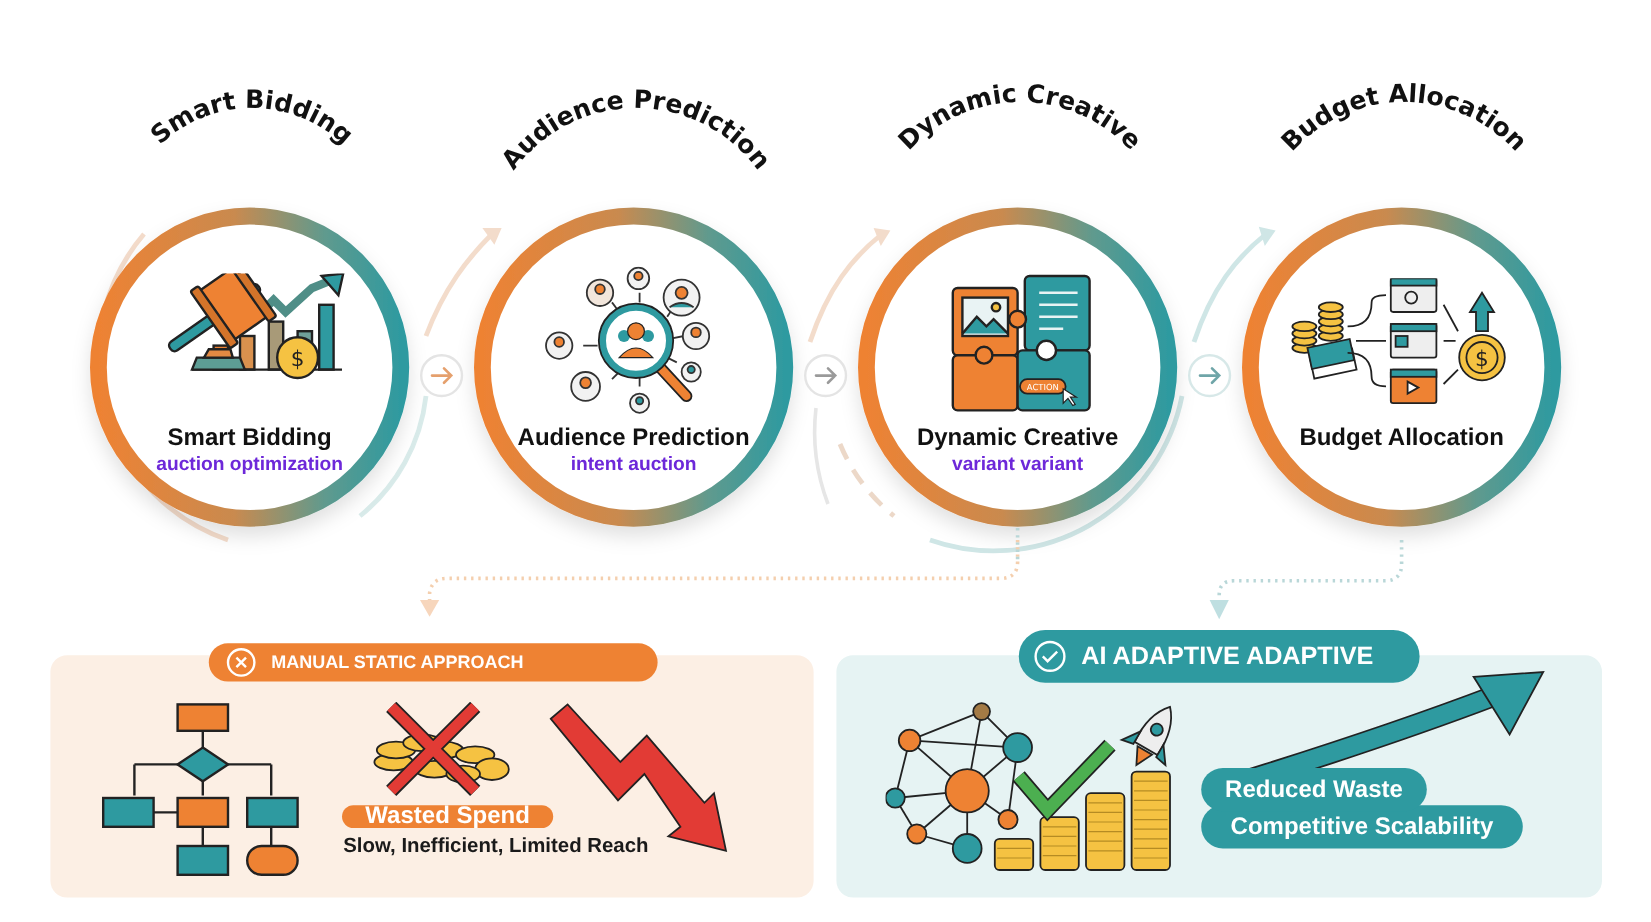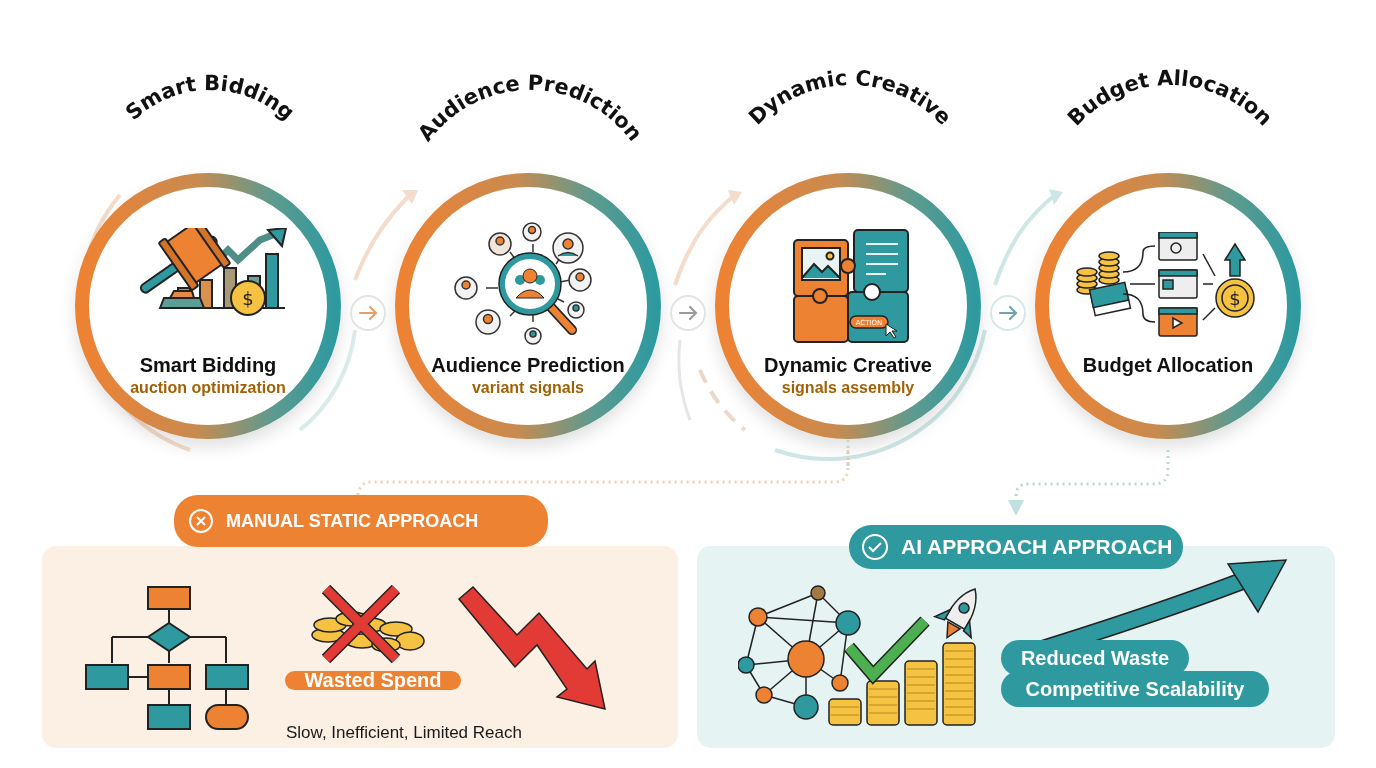--- a/index.html
+++ b/index.html
@@ -5,21 +5,21 @@
   * { box-sizing: border-box; margin: 0; padding: 0; }
   html, body { width: 1376px; height: 768px; overflow: hidden; background: #ffffff; font-family: "Liberation Sans", sans-serif; }
   .stage { position: relative; width: 1376px; height: 768px; background: #fff; }
   .header { position: absolute; left: 0; top: 0; width: 1376px; height: 116px;
     background: linear-gradient(90deg, #ef8433 0%, #de8a3e 18%, #b48e5f 38%, #7f9682 55%, #3f9c99 72%, #2a9aa3 100%);
     display: flex; align-items: center; justify-content: center; }
   .header h1 { color: #fff; font-family: "DejaVu Sans", sans-serif; font-weight: bold; font-size: 36px; letter-spacing: -0.3px; }
   .abs { position: absolute; }
   .ring-label { position: absolute; width: 270px; text-align: center; font-weight: bold; color: #111; }
   .ring-label .t { font-size: 20px; font-weight: bold; font-family: "Liberation Sans", sans-serif; }
-  .ring-label .s { font-size: 16px; color: #a16207; margin-top: 2px; }
+  .ring-label .s { font-size: 16px; color: #6d28d9; margin-top: 2px; }
   .panel { position: absolute; border-radius: 14px; }
   .pill { position: absolute; border-radius: 24px; color: #fff; font-weight: bold; display: flex; align-items: center; font-family: "Liberation Sans", sans-serif; }
   .caption { position: absolute; font-size: 17px; color: #1a1a1a; }
 </style>
 </head>
 <body>
 
 <div class="stage">
 
 
@@ -147,21 +147,21 @@
     <line x1="100" y1="82" x2="124" y2="108" stroke="#ee8233" stroke-width="7" stroke-linecap="round"></line>
     <circle cx="82" cy="62" r="28" fill="#fff" stroke="#2e9aa0" stroke-width="6"></circle>
     <circle cx="82" cy="62" r="31" fill="none" stroke="#222" stroke-width="1.5"></circle>
     <circle cx="72" cy="58" r="5" fill="#2e9aa0"></circle>
       <circle cx="92" cy="58" r="5" fill="#2e9aa0"></circle>
     <circle cx="82" cy="54" r="7" fill="#ee8233" stroke="#222" stroke-width="1"></circle>
     <path d="M68 76 Q82 60 96 76 Z" fill="#ee8233" stroke="#222" stroke-width="1"></path>
   </svg>
   <div class="ring-label" style="left:393px;top:354px">
     <div class="t">Audience Prediction</div>
-    <div class="s">variant signals</div>
+    <div class="s">intent auction</div>
   </div>
 
   <svg class="abs" style="left:792px;top:228px" width="120" height="118">
     <g stroke="#222" stroke-width="2">
       <rect x="2" y="12" width="54" height="56" rx="4" fill="#ee8233"></rect>
       <rect x="2" y="68" width="54" height="46" rx="4" fill="#ee8233"></rect>
       <rect x="62" y="2" width="54" height="62" rx="4" fill="#2e9aa0"></rect>
       <rect x="56" y="64" width="60" height="50" rx="4" fill="#2e9aa0"></rect>
       <rect x="10" y="20" width="38" height="32" fill="#e9f3f4"></rect>
       <polyline points="10,50 22,36 30,44 36,38 48,50" fill="#2e9aa0"></polyline>
@@ -175,21 +175,21 @@
         <line x1="74" y1="26" x2="106" y2="26"></line>
         <line x1="74" y1="36" x2="106" y2="36"></line>
         <line x1="74" y1="46" x2="94" y2="46"></line>
     </g>
     <rect x="58" y="88" width="38" height="12" rx="6" fill="#ee8233" stroke="#222" stroke-width="1.5"></rect>
     <text x="77" y="97" font-size="7" text-anchor="middle" fill="#fff" font-family="DejaVu Sans, sans-serif">ACTION</text>
     <path d="M94 96 L94 108 L98 104 L102 110 L104 109 L100 103 L105 103 Z" fill="#fff" stroke="#222" stroke-width="1"></path>
   </svg>
   <div class="ring-label" style="left:713px;top:354px">
     <div class="t">Dynamic Creative</div>
-    <div class="s">signals assembly</div>
+    <div class="s">variant variant</div>
   </div>
 
   <svg class="abs" style="left:1075px;top:232px" width="190" height="115">
     <g stroke="#222" stroke-width="1.5">
       <ellipse cx="12" cy="58" rx="10" ry="4" fill="#f5c242"></ellipse>
         <ellipse cx="12" cy="52" rx="10" ry="4" fill="#f5c242"></ellipse>
         <ellipse cx="12" cy="46" rx="10" ry="4" fill="#f5c242"></ellipse>
         <ellipse cx="12" cy="40" rx="10" ry="4" fill="#f5c242"></ellipse>
       <ellipse cx="34" cy="48" rx="10" ry="4" fill="#f5c242"></ellipse>
         <ellipse cx="34" cy="42" rx="10" ry="4" fill="#f5c242"></ellipse>
@@ -219,21 +219,21 @@
       <path d="M128 22 L140 44"></path>
         <path d="M128 52 H138"></path>
         <path d="M128 88 L140 76"></path>
     </g>
   </svg>
   <div class="ring-label" style="left:1033px;top:354px">
     <div class="t">Budget Allocation</div>
   </div>
 
   <div class="panel" style="left:42px;top:546px;width:636px;height:202px;background:#fcefe4;"></div>
-  <div class="pill" style="left:174px;top:495px;width:374px;height:52px;background:#ee8233;padding-left:14px;font-size:18px;">
+  <div class="pill" style="left:174px;top:536px;width:374px;height:32px;background:#ee8233;padding-left:14px;font-size:15px;">
     <svg width="26" height="26" style="margin-right:12px">
         <circle cx="13" cy="13" r="11" fill="none" stroke="#fff" stroke-width="2"></circle>
         <path d="M9 9 L17 17 M17 9 L9 17" stroke="#fff" stroke-width="2"></path>
       </svg>
     <span>MANUAL STATIC APPROACH</span>
   </div>
   <svg class="abs" style="left:82px;top:585px" width="175" height="148">
     <g stroke="#222" stroke-width="2">
       <line x1="87" y1="24" x2="87" y2="40"></line>
         <line x1="30" y1="52" x2="144" y2="52"></line>
@@ -262,32 +262,32 @@
         <ellipse cx="96" cy="44" rx="16" ry="7"></ellipse>
         <ellipse cx="110" cy="56" rx="14" ry="9"></ellipse>
         <ellipse cx="86" cy="60" rx="14" ry="7"></ellipse>
     </g>
     <path d="M26 4 L96 74 M96 4 L26 74" stroke="#222" stroke-width="12" stroke-linecap="butt"></path>
     <path d="M26 4 L96 74 M96 4 L26 74" stroke="#e23b35" stroke-width="9"></path>
   </svg>
   <div class="pill" style="left:285px;top:671px;width:176px;height:19px;background:#ee8233;justify-content:center;font-size:20px;">
     <span>Wasted Spend</span>
   </div>
-  <div class="caption" style="left:286px;top:723px;">Slow, Inefficient, Limited Reach</div>
+  <div class="caption" style="left:286px;top:695px;font-weight:bold;">Slow, Inefficient, Limited Reach</div>
   <svg class="abs" style="left:455px;top:585px" width="180" height="130">
     <polygon points="4,14 18,2 62,50 84,28 132,84 140,76 150,124 102,112 112,104 82,60 60,82" fill="#e23b35" stroke="#222" stroke-width="1.5"></polygon>
   </svg>
 
   <div class="panel" style="left:697px;top:546px;width:638px;height:202px;background:#e6f3f3;"></div>
   <div class="pill" style="left:849px;top:525px;width:334px;height:44px;background:#2e9aa0;padding-left:12px;font-size:21px;">
     <svg width="28" height="28" style="margin-right:12px">
         <circle cx="14" cy="14" r="12" fill="none" stroke="#fff" stroke-width="2"></circle>
         <path d="M8 14 L12 18 L20 10" stroke="#fff" stroke-width="2" fill="none"></path>
       </svg>
-    <span>AI APPROACH APPROACH</span>
+    <span>AI ADAPTIVE ADAPTIVE</span>
   </div>
   <svg class="abs" style="left:738px;top:585px" width="130" height="150">
     <g stroke="#222" stroke-width="1.5">
       <line x1="80" y1="8" x2="68" y2="74"></line>
         <line x1="80" y1="8" x2="20" y2="32"></line>
         <line x1="80" y1="8" x2="110" y2="38"></line>
         <line x1="20" y1="32" x2="110" y2="38"></line>
       <line x1="20" y1="32" x2="68" y2="74"></line>
         <line x1="110" y1="38" x2="68" y2="74"></line>
         <line x1="8" y1="80" x2="68" y2="74"></line>

